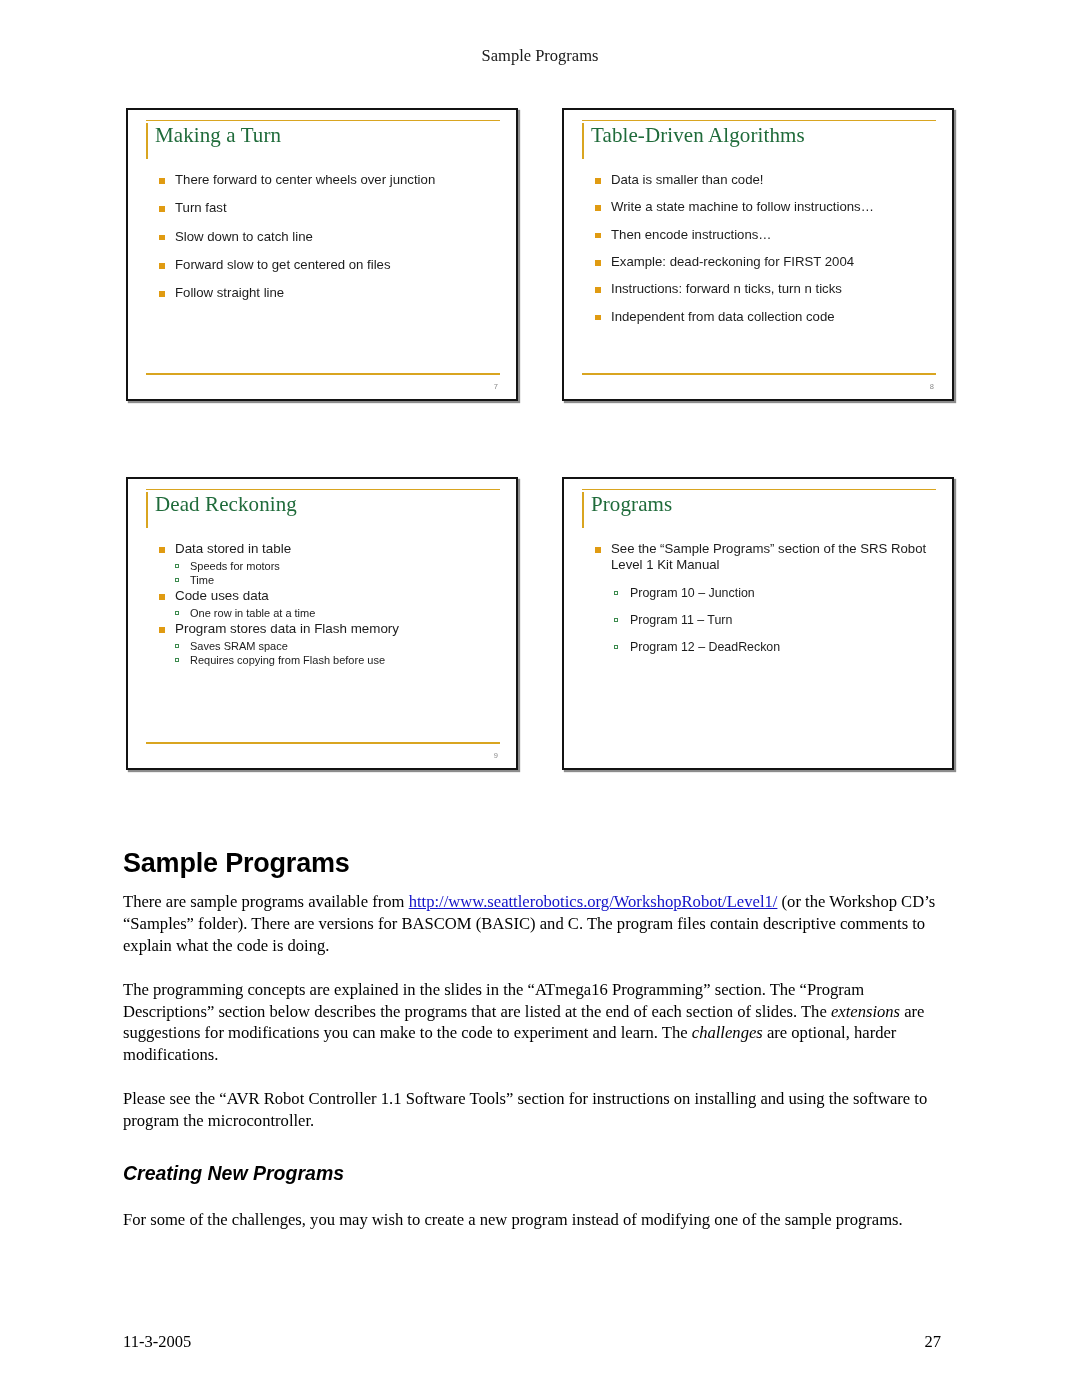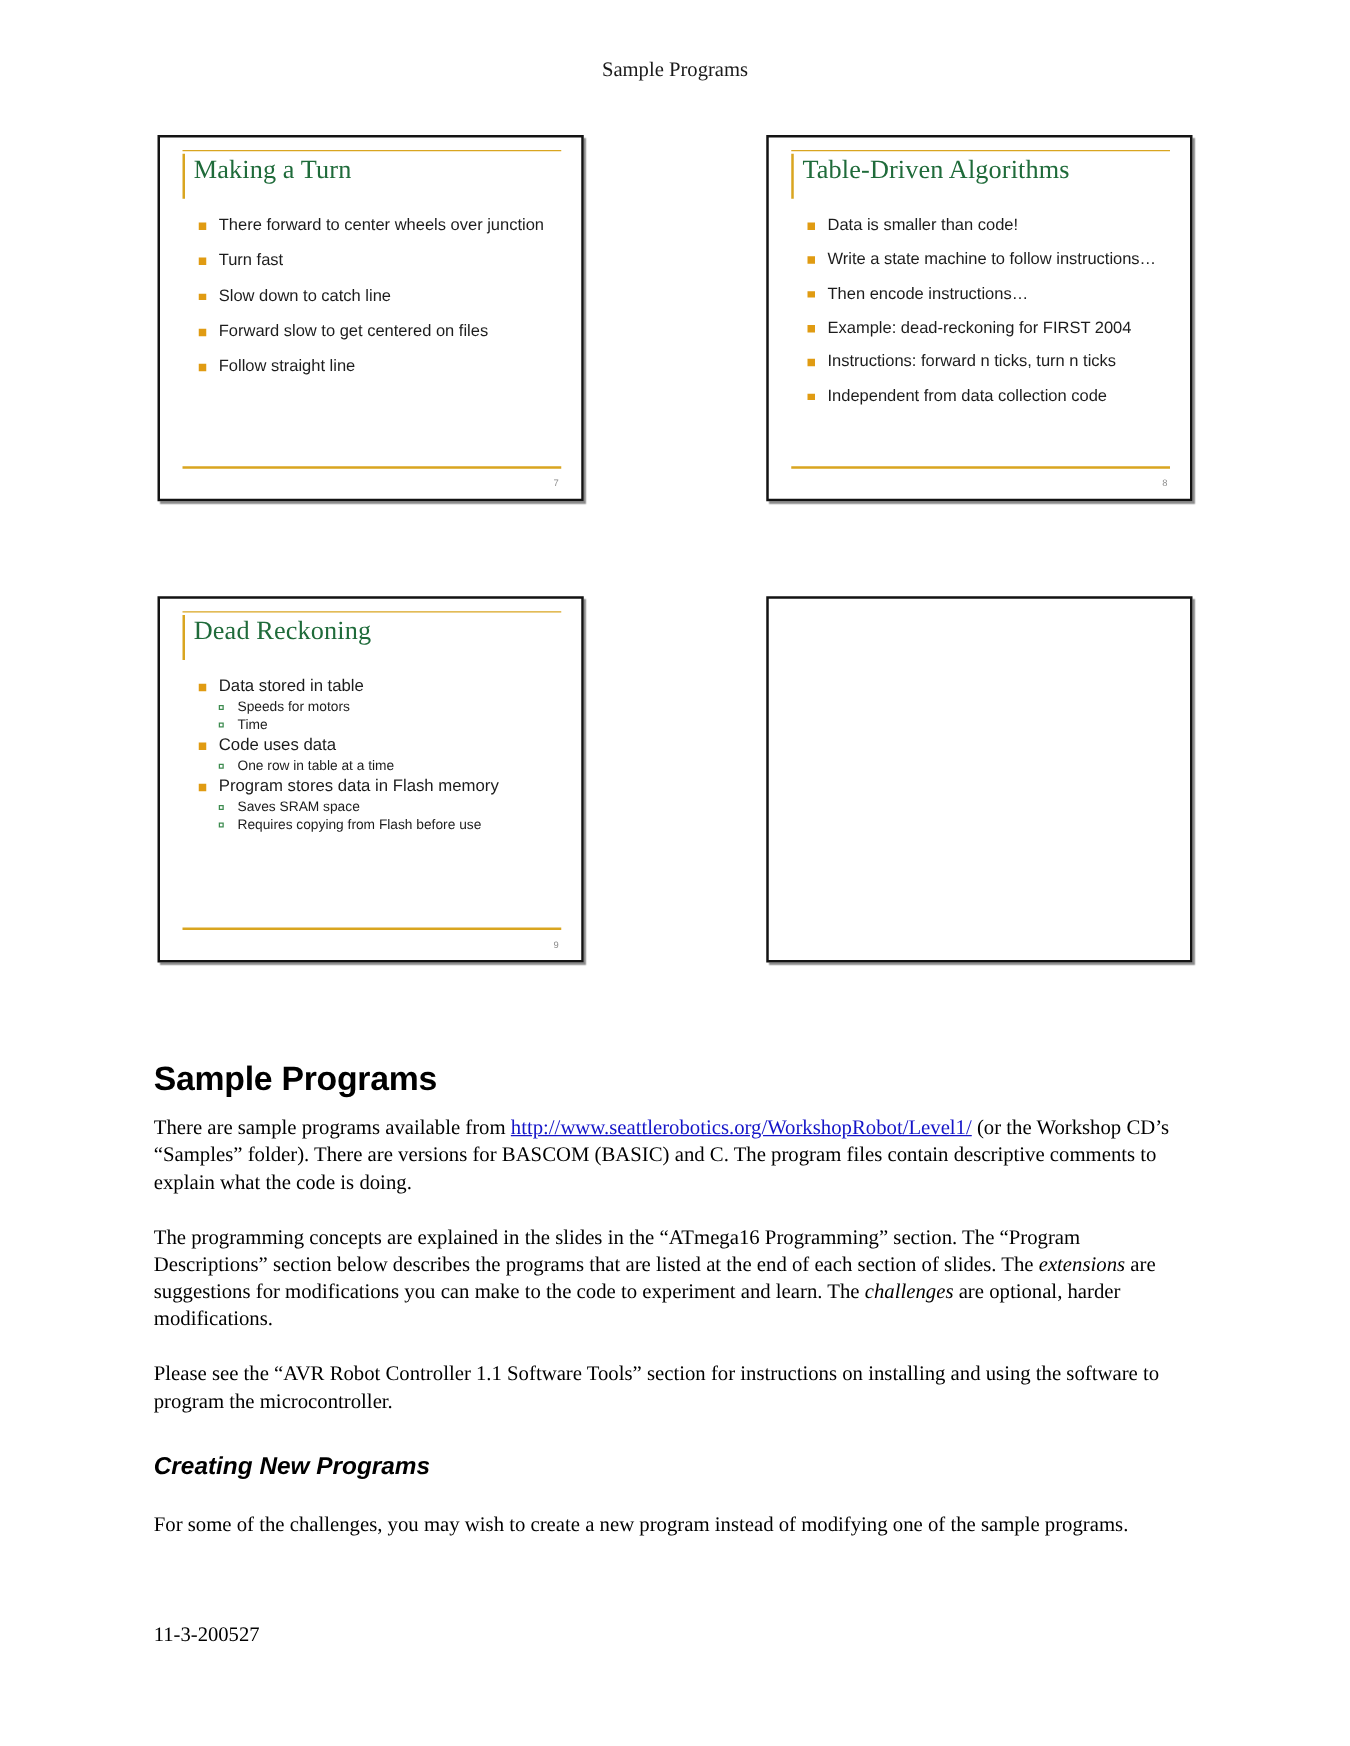--- a/index.html
+++ b/index.html
@@ -39,21 +39,21 @@
     display: flex;
     justify-content: space-between;
   }
   .slide-row.row-2 {
     margin-top: 76px;
   }
 
   .slide {
     position: relative;
     box-sizing: border-box;
-    width: 341px;
+    width: 392px;
     height: 293px;
     background: #ffffff;
     border: 2px solid #131313;
     box-shadow: 2px 2px 1px rgba(0,0,0,0.45);
     padding: 0;
   }
 
   .slide-inner {
     position: absolute;
     left: 18px;
@@ -195,24 +195,24 @@
   a.doc-link {
     color: #1414c8;
     text-decoration: underline;
   }
   .ital { font-style: italic; }
 
   
   .page-footer {
     position: absolute;
     left: 123px;
-    top: 1298px;
+    top: 1332px;
     width: 818px;
     display: flex;
-    justify-content: flex-start;
+    justify-content: space-between;
     font-family: "Liberation Serif", "DejaVu Serif", serif;
     font-size: 16.5px;
     color: #000;
   }
 </style>
 </head>
 <body>
 
 <div class="page-header">Sample Programs</div>
 
@@ -278,20 +278,31 @@
           <div class="b2">Requires copying from Flash before use</div>
         </div>
       </div>
       <div class="slide-foot">
         <div class="slide-rule"></div>
         <div class="slide-num">9</div>
       </div>
     </div>
 
     <div class="slide airy">
+      <div class="slide-inner">
+        <div class="slide-title-wrap">
+          <div class="slide-title">Programs</div>
+        </div>
+        <div class="slide-body">
+          <div class="b1">See the “Sample Programs” section of the SRS Robot Level 1 Kit Manual</div>
+          <div class="b2">Program 10 – Junction</div>
+          <div class="b2">Program 11 – Turn</div>
+          <div class="b2">Program 12 – DeadReckon</div>
+        </div>
+      </div>
     </div>
   </div>
 </div>
 
 <div class="doc">
 
   <h1 class="doc-h1">Sample Programs</h1>
 
   <p class="doc-p"><span>There are sample programs available from </span><a class="doc-link" href="#">http://www.seattlerobotics.org/WorkshopRobot/Level1/</a><span> (or the Workshop CD’s “Samples” folder). There are versions for BASCOM (BASIC) and C. The program files contain descriptive comments to explain what the code is doing.</span></p>
 

